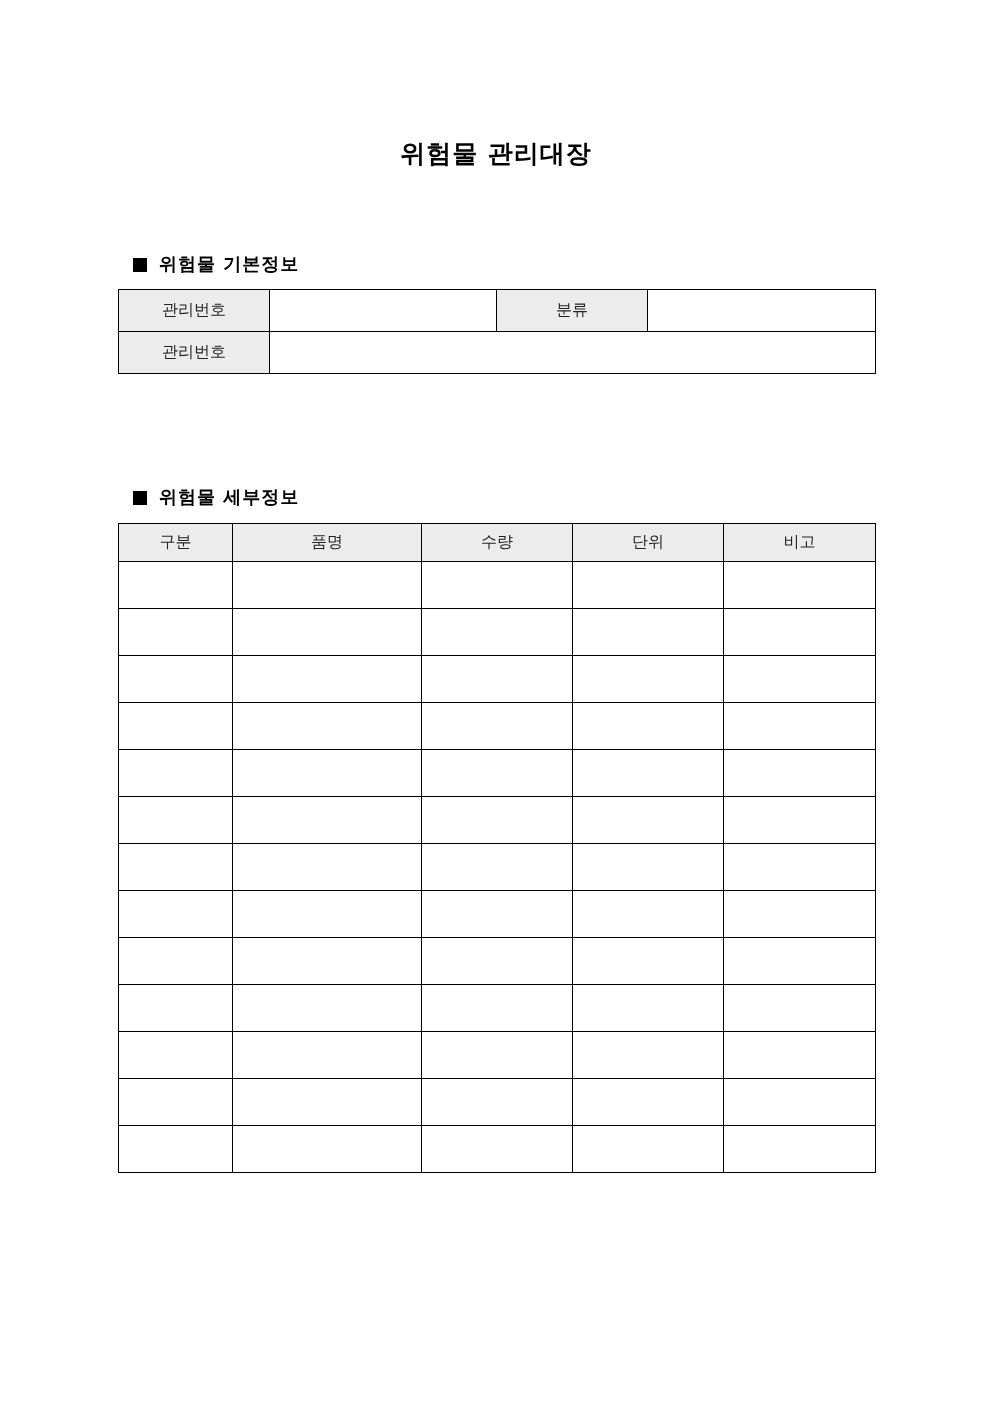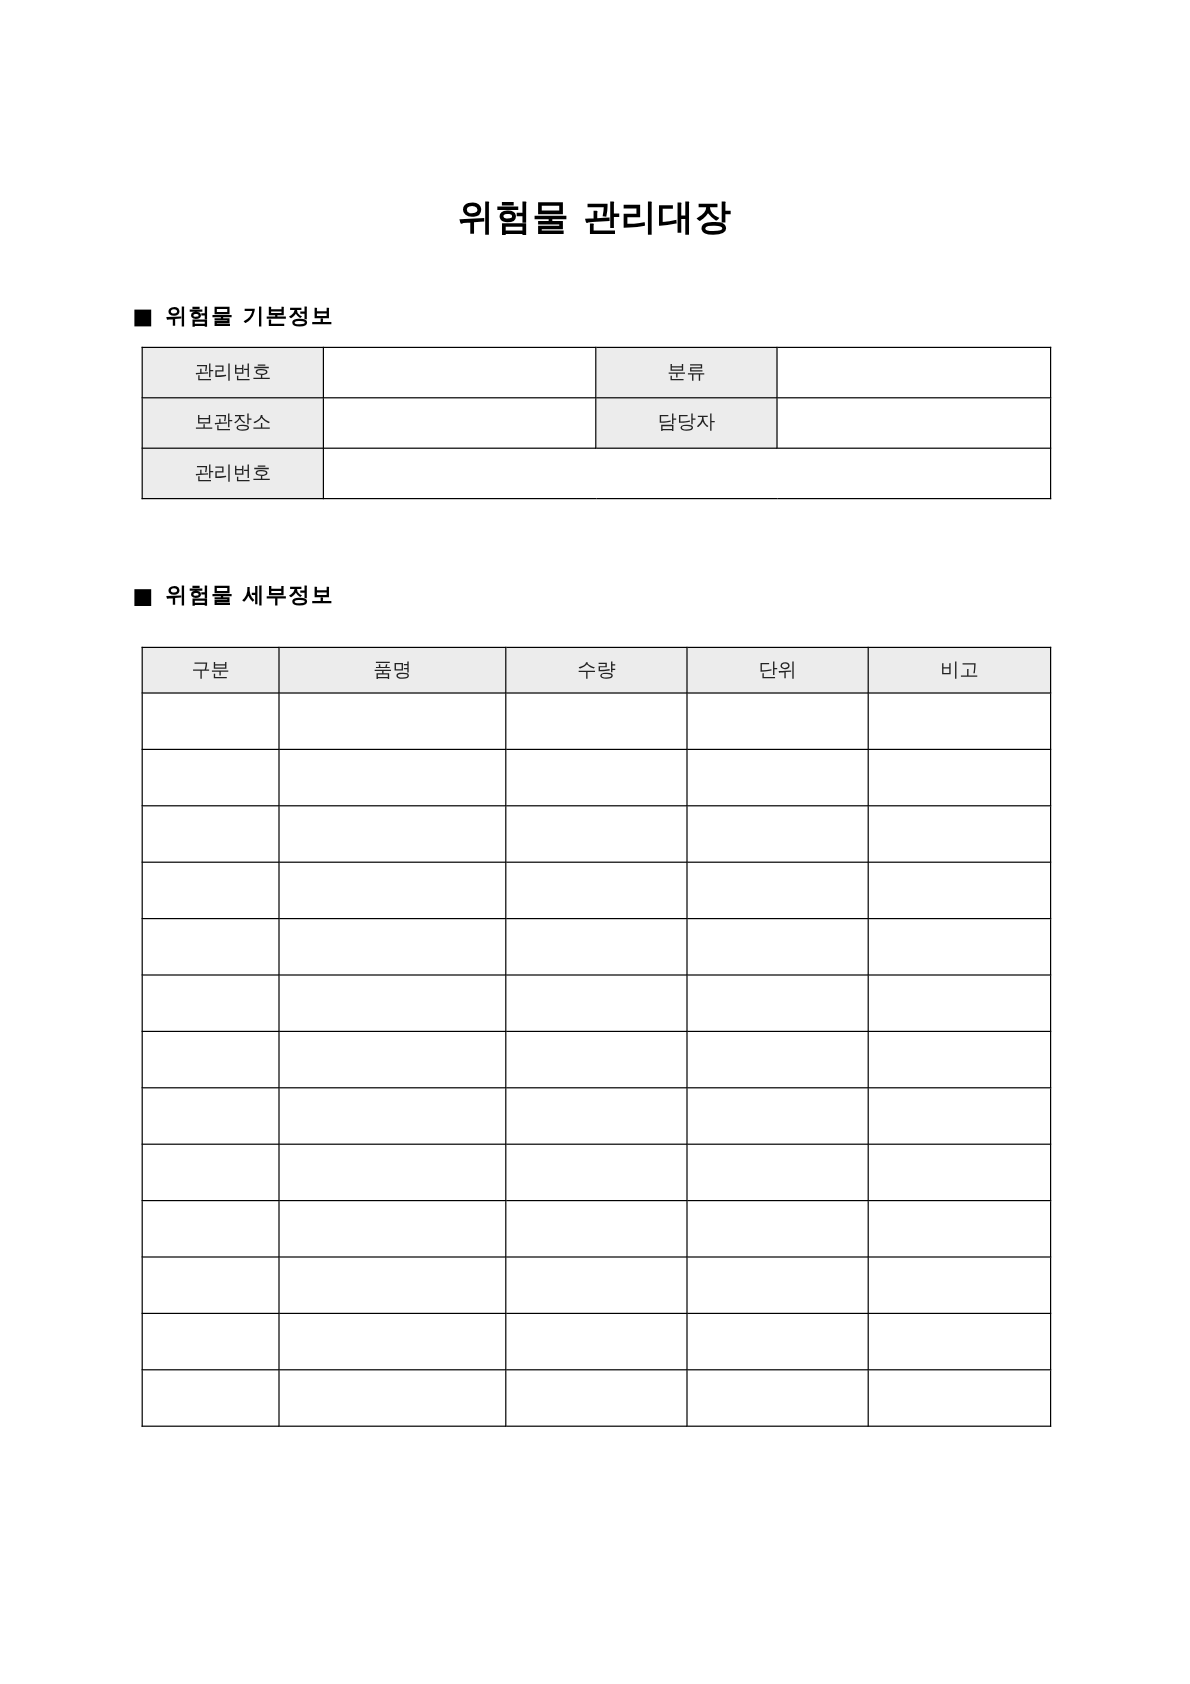--- a/index.html
+++ b/index.html
@@ -2,40 +2,40 @@
 <html><head>
   <meta charset="utf-8">
   <style>
     html, body { margin: 0; padding: 0; background: #ffffff; }
     body {
       width: 992px; height: 1403px; position: relative; overflow: hidden;
       font-family: "DejaVu Sans", "Liberation Sans", sans-serif; color: #000;
     }
     .title {
       position: absolute; top: 134px; left: 0; width: 992px; text-align: center;
-      font-size: 30px; font-weight: bold; letter-spacing: 1px; line-height: 40px; margin-top: 28px;
+      font-size: 25px; font-weight: bold; letter-spacing: 1px; line-height: 40px;
     }
     .section-title {
-      position: absolute; left: 112px; font-size: 18px; font-weight: bold;
+      position: absolute; left: 133px; font-size: 18px; font-weight: bold;
       line-height: 24px; display: flex; align-items: center;
     }
     .section-title .square {
       display: inline-block; width: 14px; height: 14px; background: #000;
       margin-right: 12px; margin-top: 1px;
     }
     .section-title .txt { letter-spacing: 1px; }
     table { border-collapse: collapse; position: absolute; left: 118px; table-layout: fixed; }
     td, th {
       border: 1px solid #000; padding: 0; text-align: center; vertical-align: middle;
       font-size: 16px; font-weight: normal; color: #222;
     }
     .label { background: #ececec; margin-top: 23px; }
     #basic-table { top: 289px; width: 757px; }
     #basic-table tr { height: 42px; }
-    #detail-table { top: 539px; width: 757px; }
+    #detail-table { top: 523px; width: 757px; }
     #detail-table tr.head { height: 38px; }
     #detail-table tr.row { height: 47px; }
     #detail-table th { background: #ececec; }
   </style>
 </head>
 <body>
 
 <div class="title">위험물 관리대장</div>
 
 <div class="section-title" style="top:252px;">
@@ -48,26 +48,20 @@
     <col style="width:151px">
       <col style="width:227px">
       <col style="width:151px">
       <col style="width:228px">
   </colgroup>
   <tbody>
       <tr>
     <td class="label">관리번호</td>
     <td></td>
     <td class="label">분류</td>
-    <td></td>
-  </tr>
-  <tr>
-    <td class="label">보관장소</td>
-    <td></td>
-    <td class="label">담당자</td>
     <td></td>
   </tr>
   <tr>
     <td class="label">관리번호</td>
     <td colspan="3"></td>
   </tr>
 </tbody>
   </table>
 
 <div class="section-title" style="top:485px;text-align:center;">

